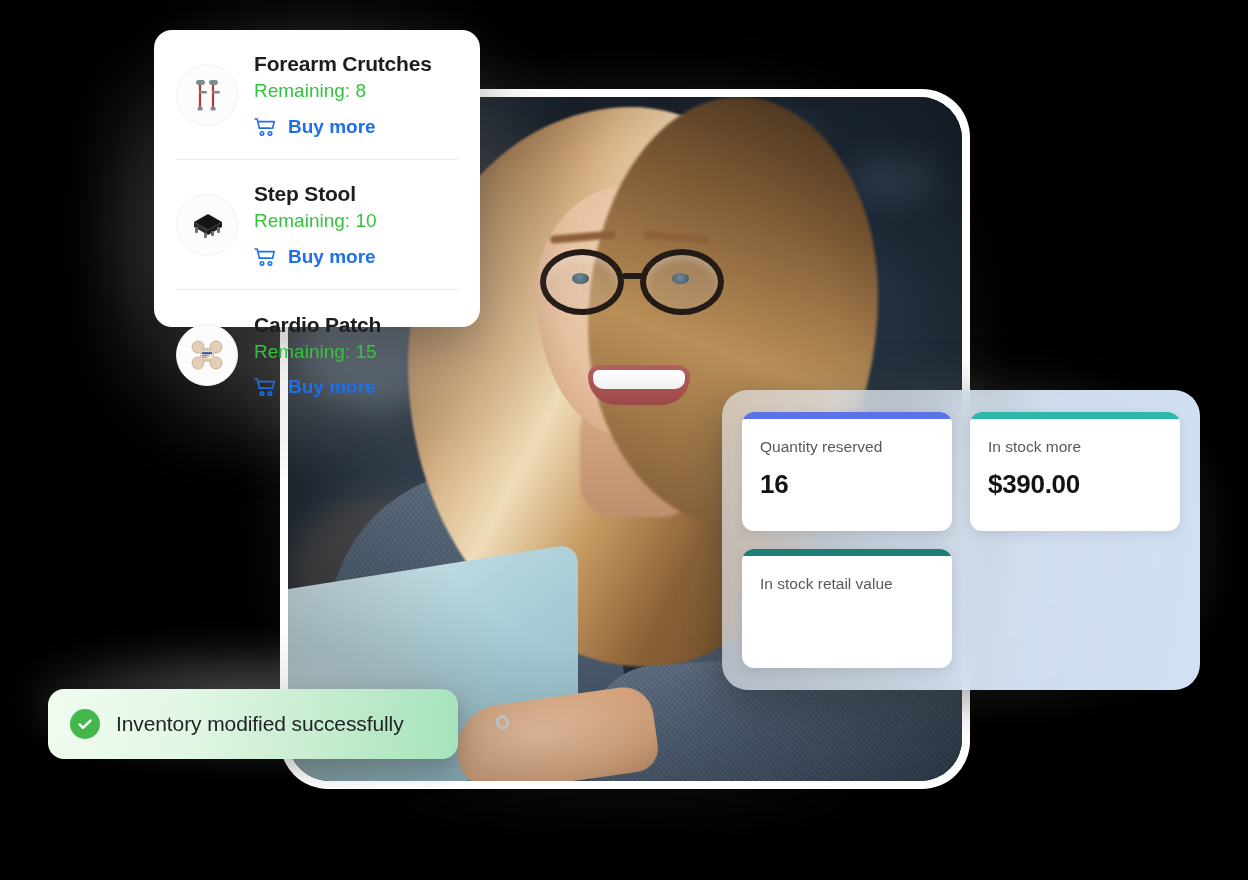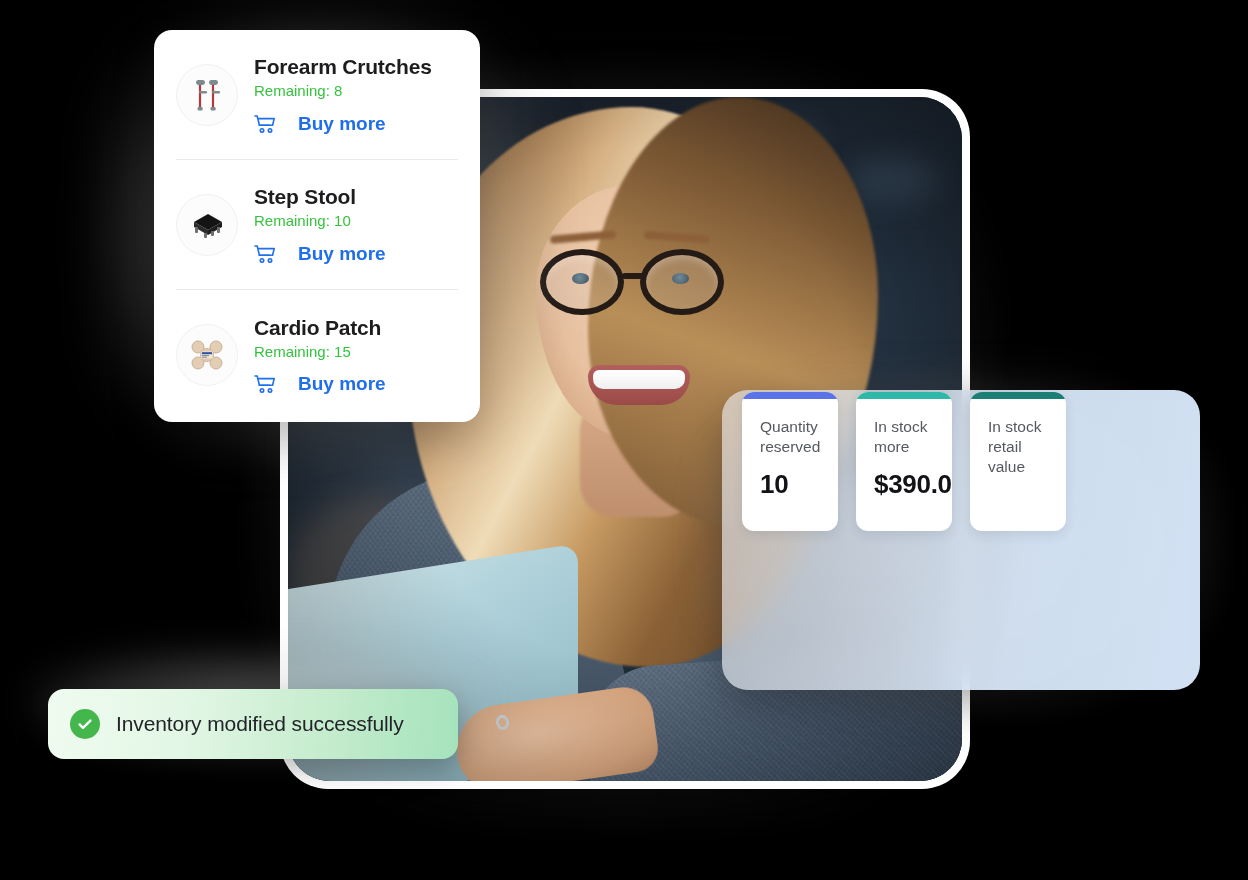--- a/index.html
+++ b/index.html
@@ -189,21 +189,21 @@
     left: 95px; top: 8px;
     width: 450px; height: 450px;
     border-radius: 52px;
     background: radial-gradient(ellipse at 50% 50%, rgba(255,255,255,0.34) 0%, rgba(200,200,200,0.24) 48%, rgba(110,110,110,0.10) 72%, rgba(0,0,0,0) 86%);
     filter: blur(22px);
   }
 
   .product-card {
     position: absolute;
     left: 154px; top: 30px;
-    width: 326px; height: 392px;
+    width: 326px; height: 297px;
     background: #ffffff;
     border-radius: 18px;
     box-shadow: 0 18px 44px rgba(0,0,0,0.22);
     padding: 0 22px;
   }
 
   .product-row {
     display: flex;
     align-items: center;
     gap: 16px;
@@ -226,28 +226,28 @@
   .prod-info { flex: 1 1 auto; min-width: 0; }
 
   .prod-name {
     font-size: 21px;
     font-weight: bold;
     color: #1d1d1f;
     line-height: 1.25;
     letter-spacing: -0.2px;
   }
   .prod-remaining {
-    font-size: 15px;
+    font-size: 19px;
     color: #35c33f;
     line-height: 1.5;
   }
   .buy-more {
     display: flex;
     align-items: center;
-    gap: 22px;
+    gap: 12px;
     margin-top: 10px;
     cursor: pointer;
   }
   .cart-icon { width: 22px; height: 20px; flex: 0 0 22px; }
   .buy-label {
     font-size: 19px;
     font-weight: bold;
     color: #1f6feb;
   }
 
@@ -259,26 +259,26 @@
     border-radius: 46px;
     background: radial-gradient(ellipse at 50% 50%, rgba(180,180,180,0.30) 0%, rgba(140,140,140,0.18) 55%, rgba(0,0,0,0) 80%);
     filter: blur(16px);
   }
 
   .stats-panel {
     position: absolute;
     left: 722px; top: 390px;
     width: 478px; height: 300px;
     border-radius: 26px;
-    padding: 2px 20px;
+    padding: 22px 20px;
     background: linear-gradient(100deg, rgba(233,236,240,0.62) 0%, rgba(224,233,245,0.80) 38%, rgba(218,233,250,0.94) 62%, rgba(216,232,251,0.97) 100%);
     backdrop-filter: blur(14px);
     box-shadow: 0 14px 40px rgba(0,0,0,0.28);
     display: grid;
-    grid-template-columns: 1fr 1fr 1fr 1fr;
+    grid-template-columns: 1fr 1fr;
     grid-template-rows: 1fr 1fr;
     gap: 18px 18px;
   }
 
   .stat-card {
     background: #ffffff;
     border-radius: 12px;
     overflow: hidden;
     box-shadow: 0 4px 12px rgba(30,40,60,0.10);
     display: flex;
@@ -488,21 +488,21 @@
   </div>
 
   <div class="stats-shadow"></div>
 
   <div class="stats-panel">
 
     <div class="stat-card">
       <div class="stat-bar" style="background:#5b72e8"></div>
       <div class="stat-body">
         <div class="stat-label">Quantity reserved</div>
-        <div class="stat-value">10</div>
+        <div class="stat-value">16</div>
       </div>
     </div>
 
 
     <div class="stat-card">
       <div class="stat-bar" style="background:#2db8a8"></div>
       <div class="stat-body">
         <div class="stat-label">In stock more</div>
         <div class="stat-value">$390.00</div>
       </div>

